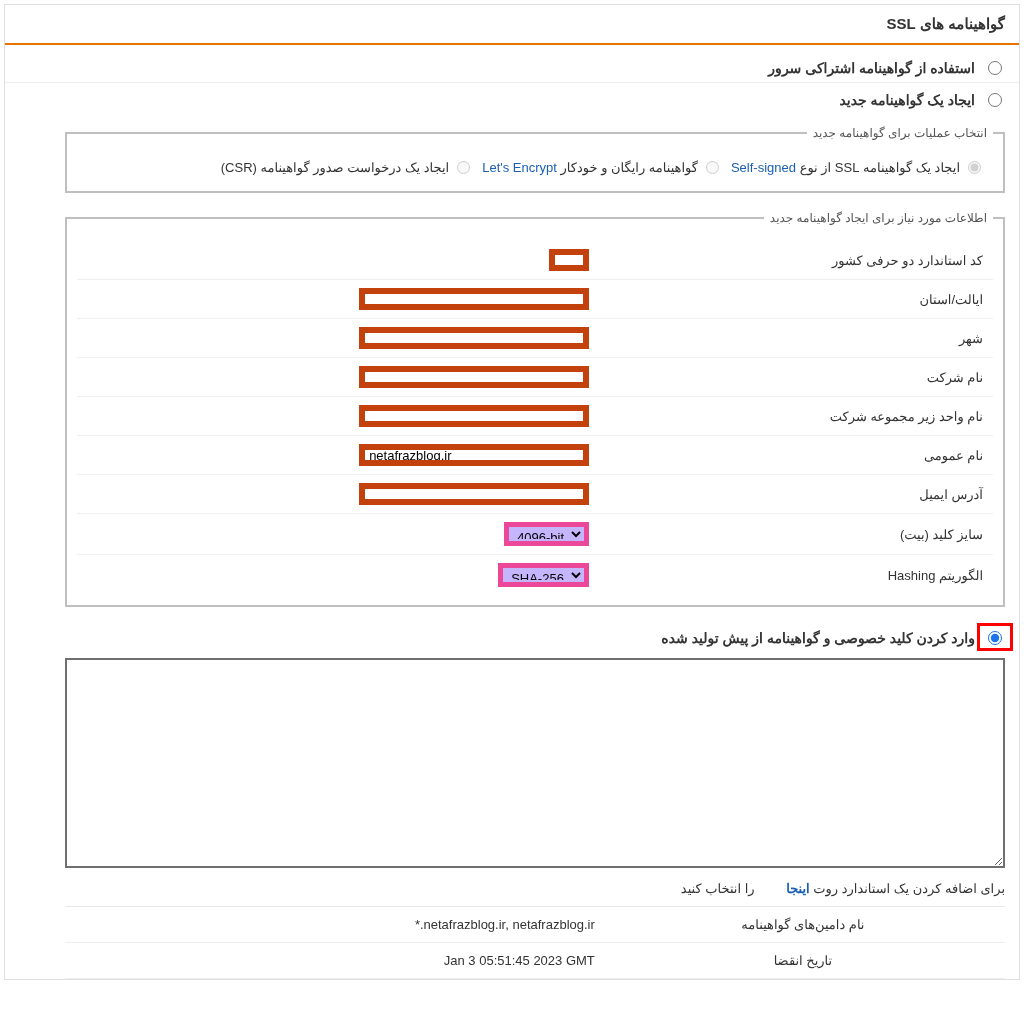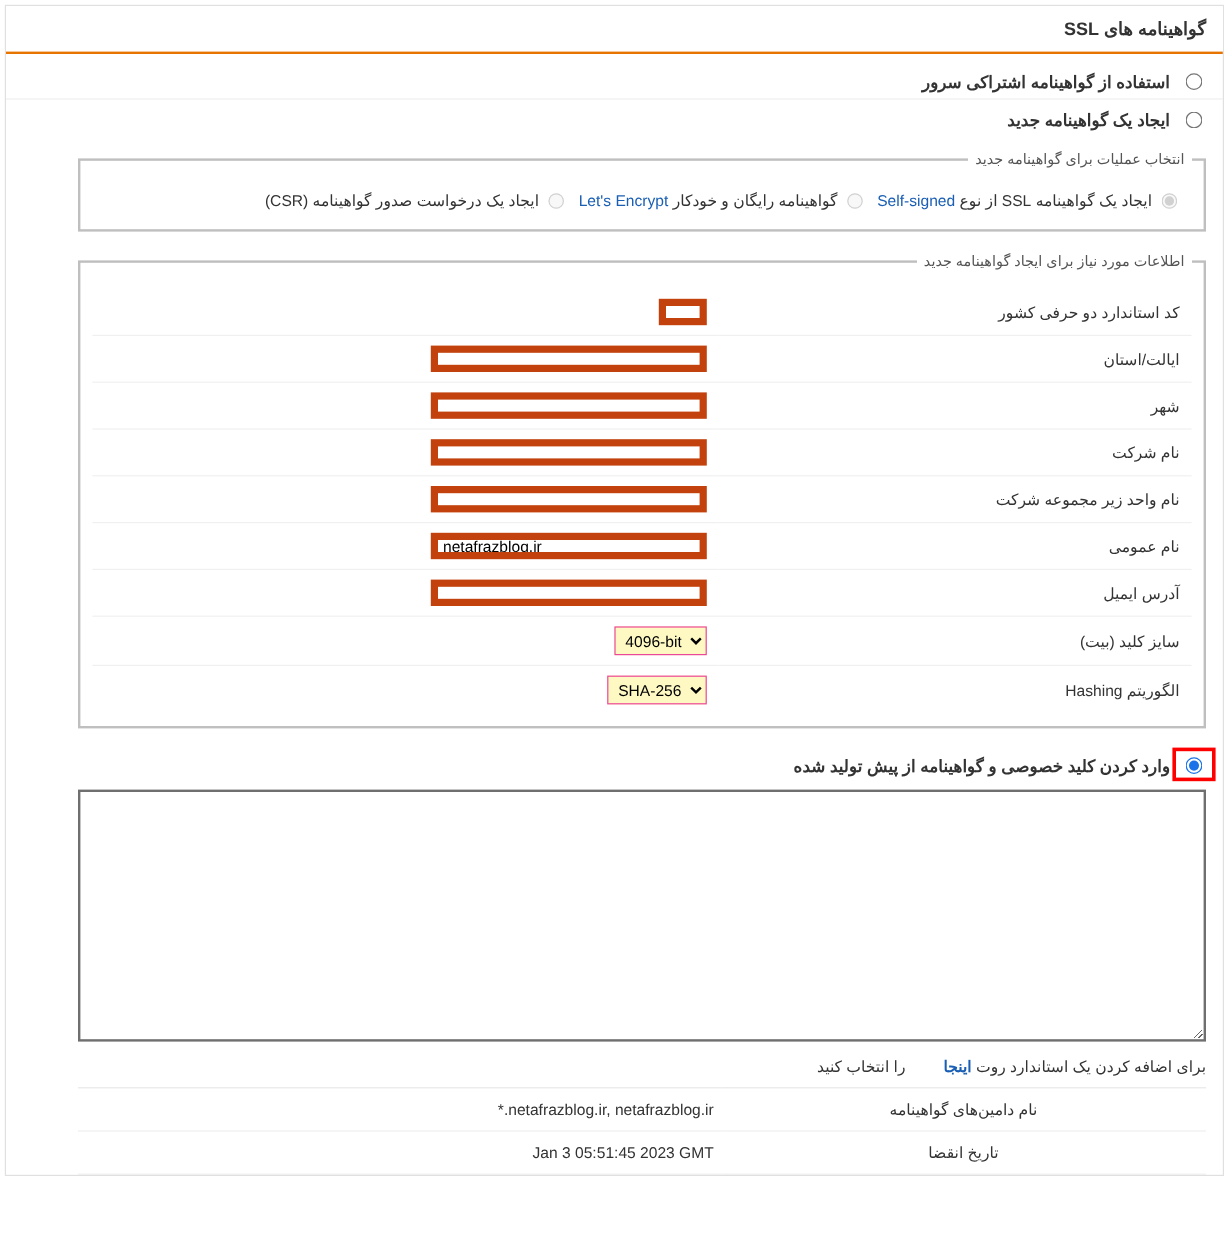--- a/index.html
+++ b/index.html
@@ -99,27 +99,27 @@
   border: 6px solid #c2410c;
   padding: 2px 4px;
   font-family: inherit;
   font-size: 13px;
   direction: ltr;
   text-align: left;
 }
 .form-table input.w-small { width: 40px; }
 .form-table input.w-med { width: 230px; }
 .form-table select {
-  border: 1px solid #ec4899;
+  border: 5px solid #ec4899;
   height: 24px;
   font-family: inherit;
   font-size: 13px;
   padding: 2px 4px;
   direction: ltr;
-  background:#fef9c3;
+  background:#c4b5fd;
 }
 .textarea-wrap { margin: 12px 14px 10px 60px; }
 textarea {
   width: 100%;
   height: 210px;
   border: 2px solid #6f6f6f;
   resize: both;
   font-family: monospace;
   font-size: 12px;
   padding: 4px;

